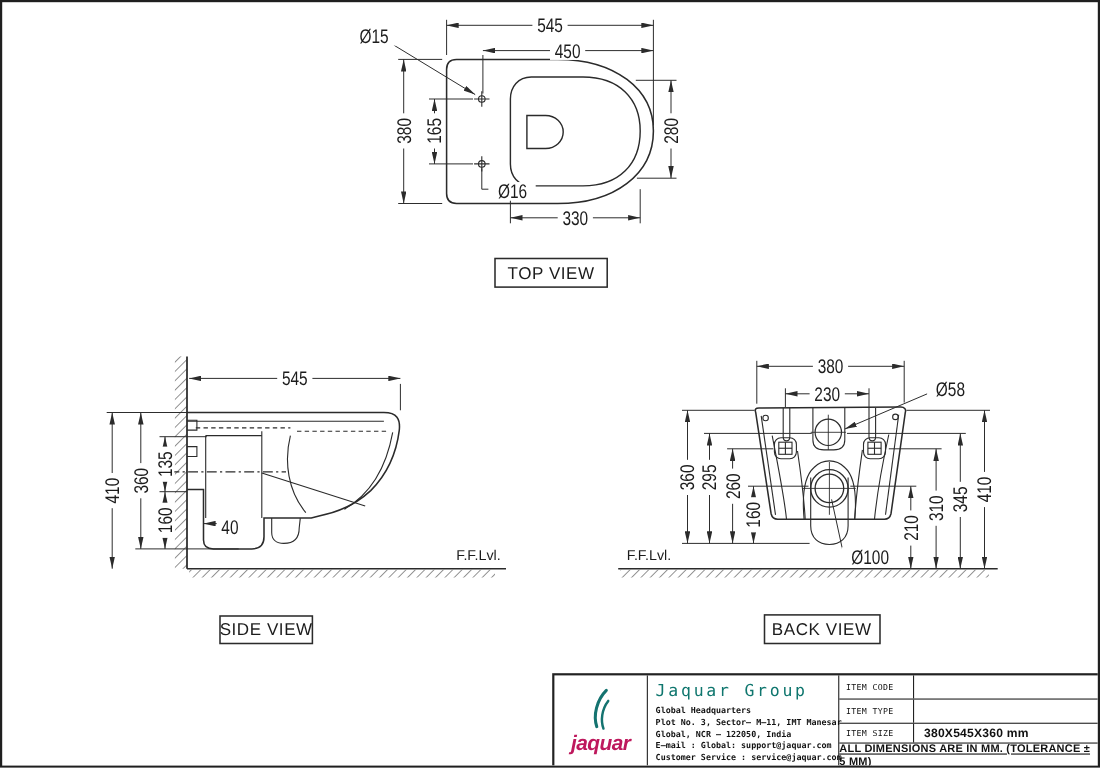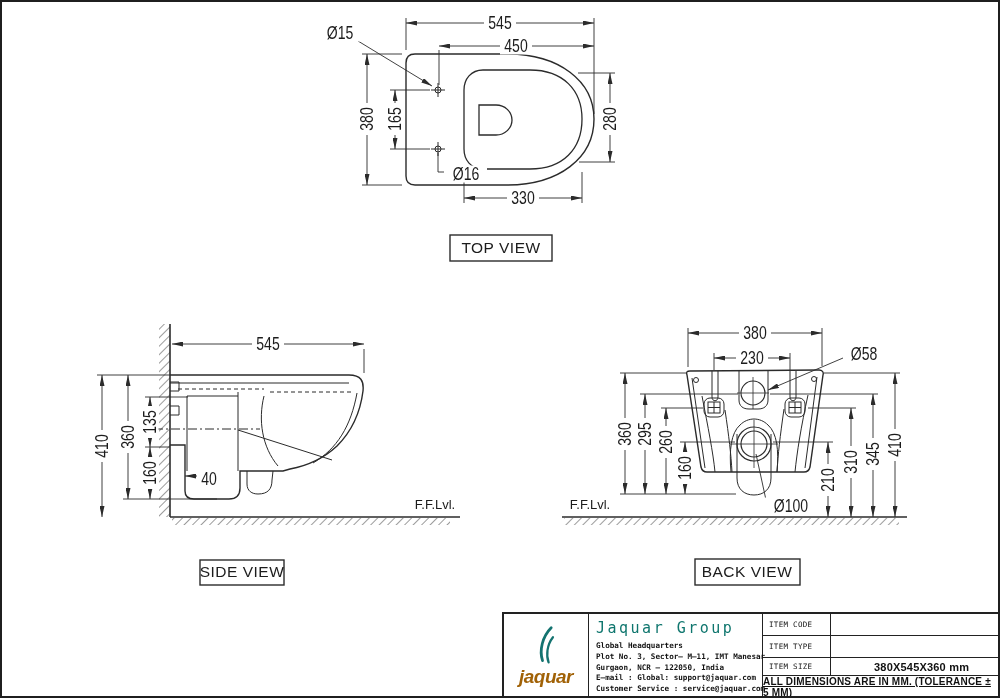--- a/index.html
+++ b/index.html
@@ -11,21 +11,21 @@
   .lblbg{fill:#ffffff;}
   
   .tblock{position:absolute;left:500px;top:610px;width:498px;height:86px;border:2px solid #222;background:#fff;box-sizing:border-box;display:flex;}
   .cell{box-sizing:border-box;}
   .logo-cell{width:85px;border-right:1.4px solid #222;display:flex;flex-direction:column;align-items:center;justify-content:center;padding-top:2px;}
   .logo-word{font:italic bold 19px "Liberation Sans",sans-serif;letter-spacing:-.5px;margin-top:1px;}
   .company-cell{width:174px;border-right:1.4px solid #222;padding:4px 5px 0 7px;}
   .co-name{font:15px "DejaVu Sans Mono",monospace;letter-spacing:2.5px;color:#0f766e;margin:1px 0 4px 0;white-space:nowrap;}
   .addr div{font:bold 7.6px "DejaVu Sans Mono",monospace;color:#111;line-height:10.8px;white-space:nowrap;}
   .spec-cell{flex:1;display:flex;flex-direction:column;}
-  .srow{display:flex;border-bottom:1.4px solid #222;gap:34px;}
+  .srow{display:flex;border-bottom:1.4px solid #222;}
   .r22{flex:0 0 21px;} .r18{flex:0 0 17px;}
   .slabel{width:68px;border-right:1.4px solid #222;display:flex;align-items:center;padding-left:6px;font:7.5px "DejaVu Sans Mono",monospace;letter-spacing:.3px;color:#111;box-sizing:border-box;}
   .sval{flex:1;display:flex;align-items:center;padding-left:9px;font:600 11px "Liberation Sans",sans-serif;color:#111;letter-spacing:.2px;}
   .snote{flex:1;display:flex;align-items:center;justify-content:center;font:bold 10px "Liberation Sans",sans-serif;color:#111;letter-spacing:.2px;text-decoration:underline;}
 </style>
 </head>
 <body>
 
 <div class="page">
 
@@ -381,28 +381,28 @@
   </g>
 </svg>
 
 
 <div class="tblock">
   <div class="cell logo-cell">
     <svg width="26" height="40" viewBox="0 0 30 44">
       <path d="M 11,40 C 7,28 11,12 21,2" fill="none" stroke="#147370" stroke-width="3.2" stroke-linecap="round"></path>
       <path d="M 18,42 C 15,34 16,22 23,13" fill="none" stroke="#147370" stroke-width="2.6" stroke-linecap="round"></path>
     </svg>
-    <span class="logo-word" style="color:#a16207">jaquar</span>
+    <span class="logo-word" style="color:#be185d">jaquar</span>
   </div>
   <div class="cell company-cell">
     <div class="co-name">Jaquar Group</div>
     <div class="addr">
       <div>Global Headquarters</div>
       <div>Plot No. 3, Sector– M–11, IMT Manesar</div>
-      <div>Gurgaon, NCR – 122050, India</div>
+      <div>Global, NCR – 122050, India</div>
       <div>E–mail : Global: support@jaquar.com</div>
       <div>Customer Service : service@jaquar.com</div>
     </div>
   </div>
   <div class="cell spec-cell">
     <div class="srow r22">
       <div class="slabel">ITEM CODE</div>
     </div>
     <div class="srow r22">
       <div class="slabel">ITEM TYPE</div>

